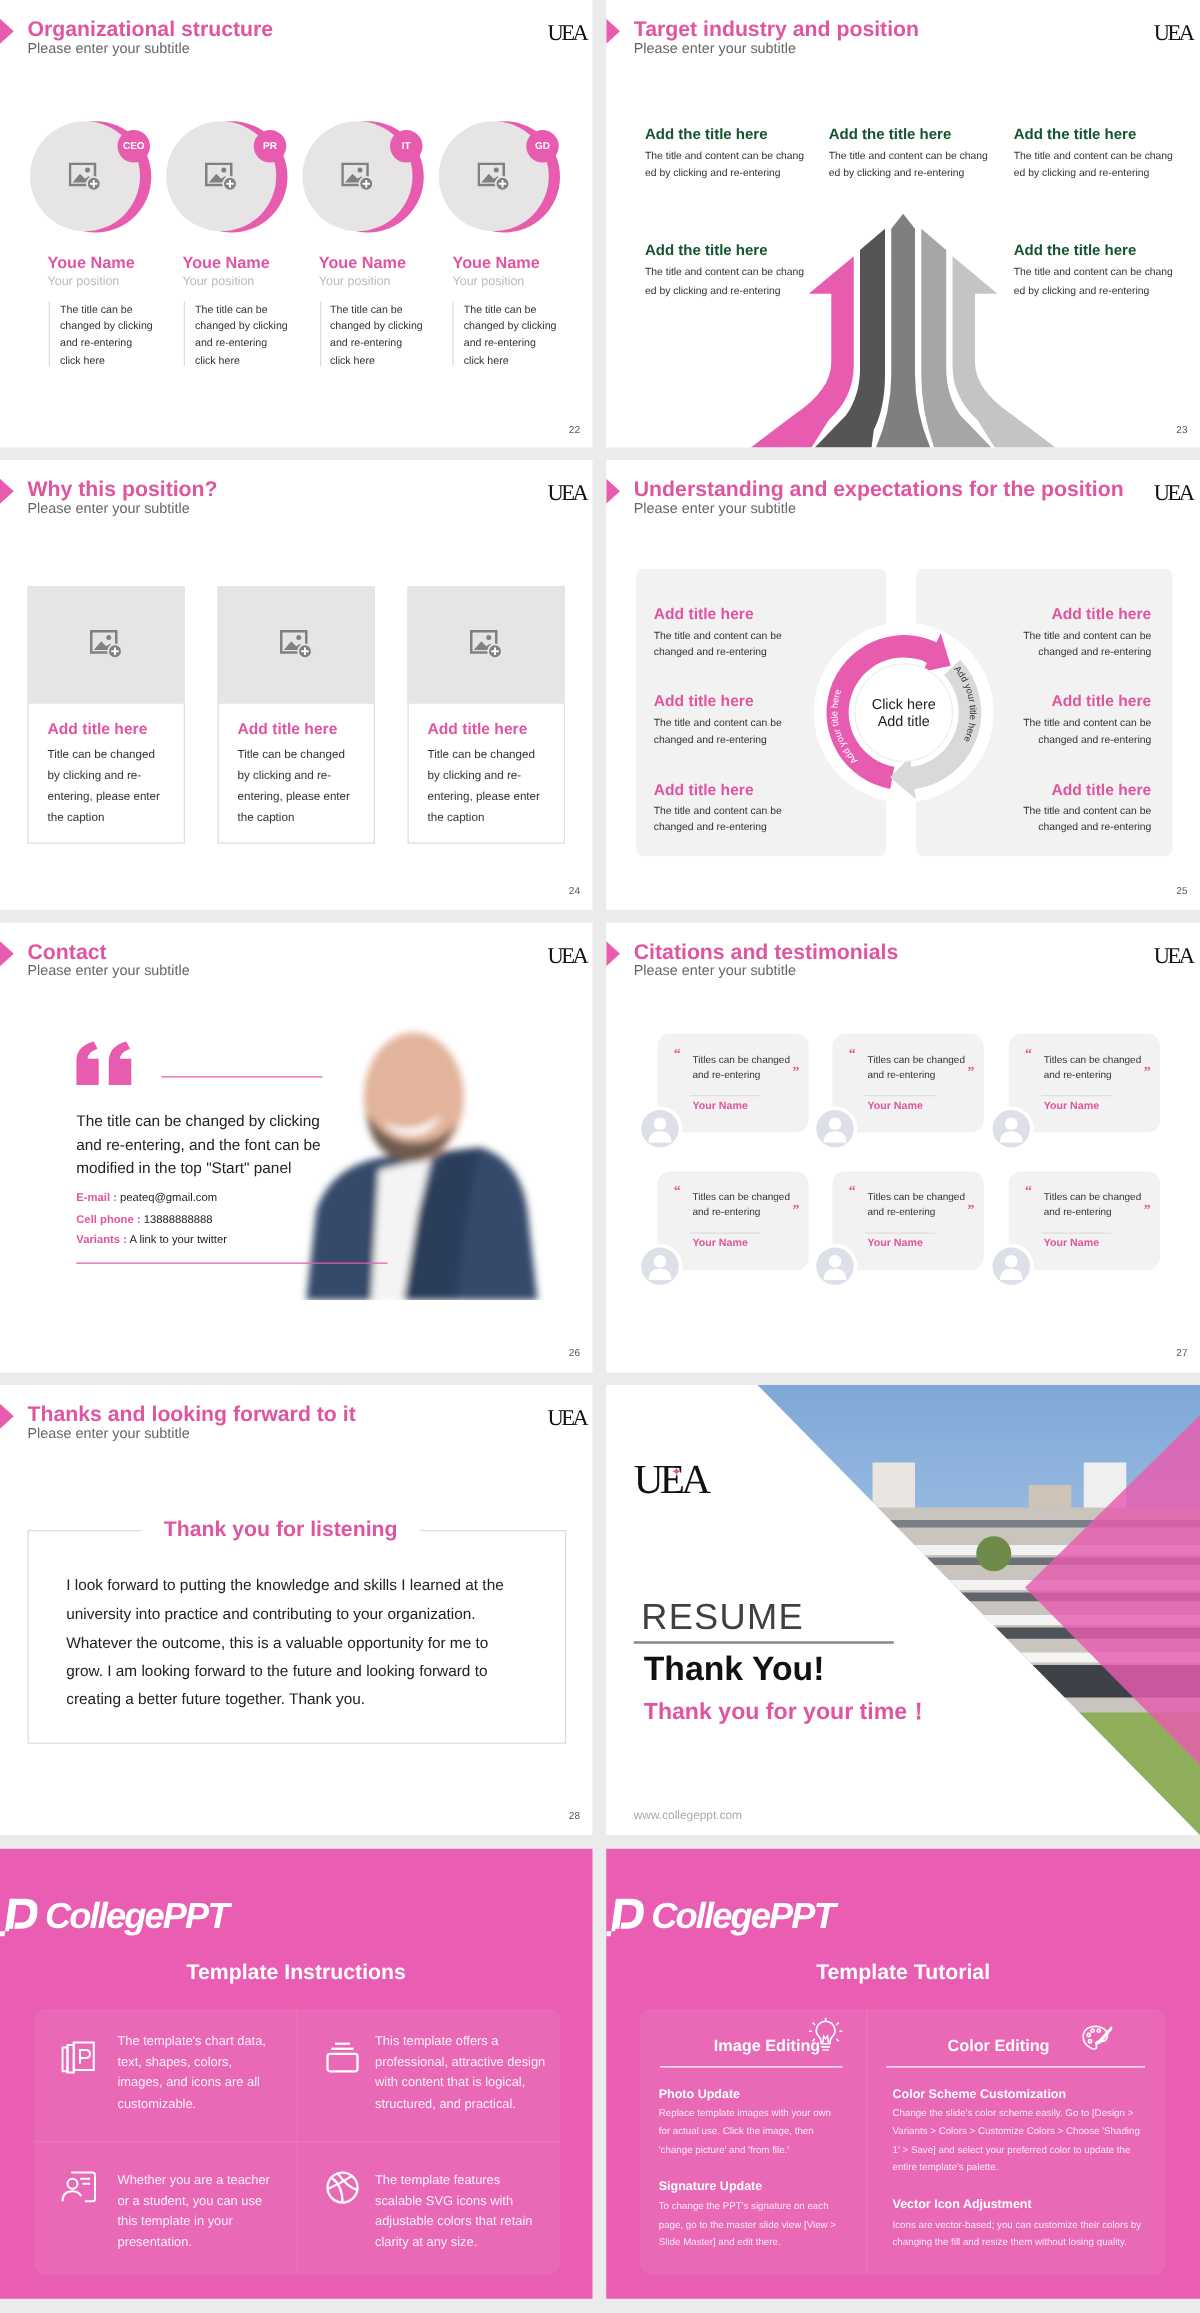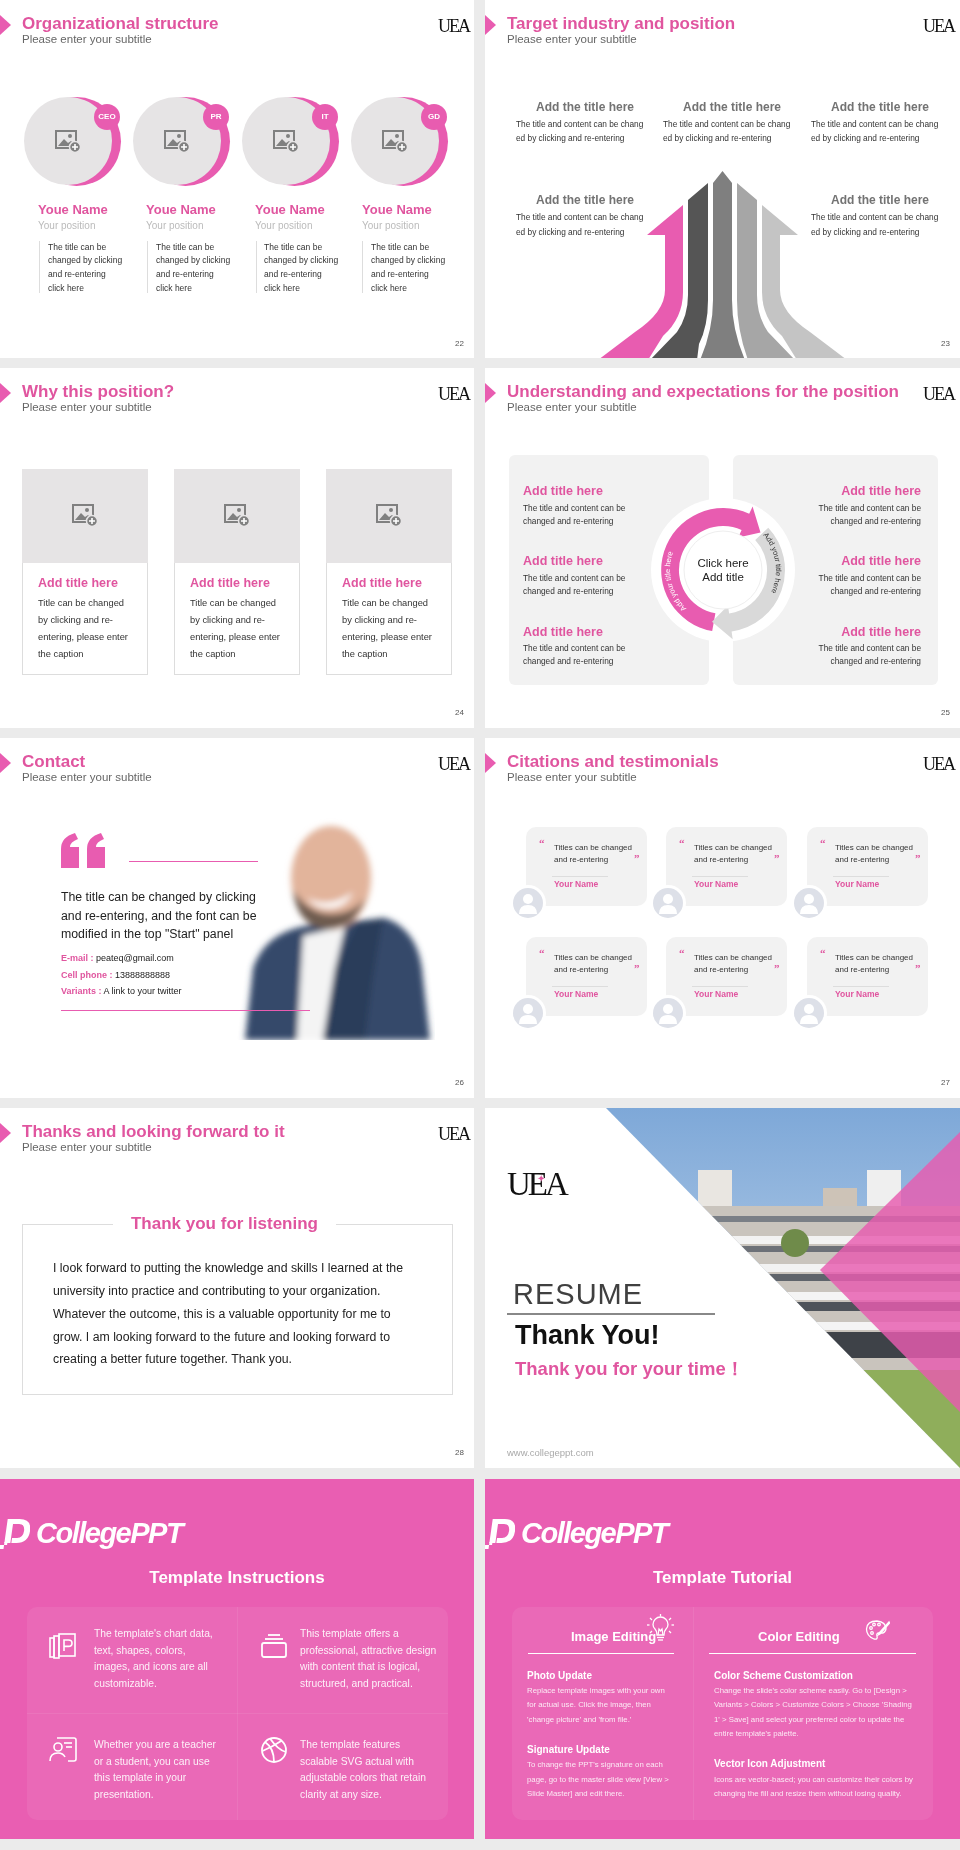--- a/index.html
+++ b/index.html
@@ -17,21 +17,21 @@
   
   .m-ring{position:absolute;width:89px;height:89px;border-radius:50%;background:#e85cb0;top:97px;}
   .m-circle{position:absolute;width:88px;height:88px;border-radius:50%;background:#e6e4e5;top:97px;}
   .m-badge{position:absolute;width:26px;height:26px;border-radius:50%;background:#e85cb0;color:#fff;font-size:8px;font-weight:bold;text-align:center;line-height:26px;top:104px;}
   .m-icon{position:absolute;top:130px;width:26px;height:23px;}
   .m-name{top:203px;font-size:13px;font-weight:bold;color:#e0559f;}
   .m-pos{top:221px;font-size:10px;color:#bbb;}
   .m-vline{position:absolute;top:241px;width:1px;height:52px;background:#ddd;}
   .m-desc{font-size:8.5px;color:#333;}
   
-  .ti-title{font-size:12px;font-weight:bold;color:#737373;margin-left:20px;}
+  .ti-title{font-size:12px;font-weight:bold;color:#14532d;}
   .ti-body{font-size:8.3px;color:#333;text-align:center;}
   
   .card{position:absolute;top:101px;width:126px;height:206px;border:1px solid #ddd;box-sizing:border-box;background:#fff;}
   .card-img{position:absolute;left:-1px;top:-1px;width:126px;height:94px;background:#e6e4e5;}
   .card-img svg{position:absolute;left:50px;top:35px;}
   .card-title{left:15px;top:107px;font-size:12.5px;font-weight:bold;color:#e0559f;}
   .card-line{left:15px;font-size:9.3px;color:#333;}
   
   .panel{position:absolute;top:87px;height:230px;background:#f2f2f2;border-radius:6px;}
   .ue-title{font-size:12.5px;font-weight:bold;color:#e0559f;}
@@ -541,21 +541,21 @@
   <div class="t q-text" style="left:94px;top:294px">this template in your</div>
   <div class="t q-text" style="left:94px;top:311px">presentation.</div>
 
   <svg class="abs" style="left:260px;top:257px" width="28" height="28" viewBox="0 0 28 28" fill="none" stroke="#fff" stroke-width="1.8">
       <circle cx="14" cy="14" r="12"></circle>
       <path d="M5 6 Q14 12 14 26"></path>
       <path d="M2.5 15 Q12 11 22 4.5"></path>
       <path d="M10 2.5 Q18 14 26 16"></path>
     </svg>
   <div class="t q-text" style="left:300px;top:261px">The template features</div>
-  <div class="t q-text" style="left:300px;top:278px">scalable SVG actual with</div>
+  <div class="t q-text" style="left:300px;top:278px">scalable SVG icons with</div>
   <div class="t q-text" style="left:300px;top:294px">adjustable colors that retain</div>
   <div class="t q-text" style="left:300px;top:311px">clarity at any size.</div>
 </div>
 
 <div class="slide r pinkbg" style="top:1479px">
   <div class="brand">
     <svg width="30" height="33" viewBox="0 0 30 33">
         <g transform="skewX(-8) translate(4,0)">
           <path d="M4 2 H16 Q28 2 28 14 Q28 26 16 26 H11 V21 H16 Q22 21 22 14 Q22 7 16 7 H10 V26 H4 Z" fill="#fff"></path>
           <rect x="0" y="28" width="4" height="4" fill="#fff"></rect>

